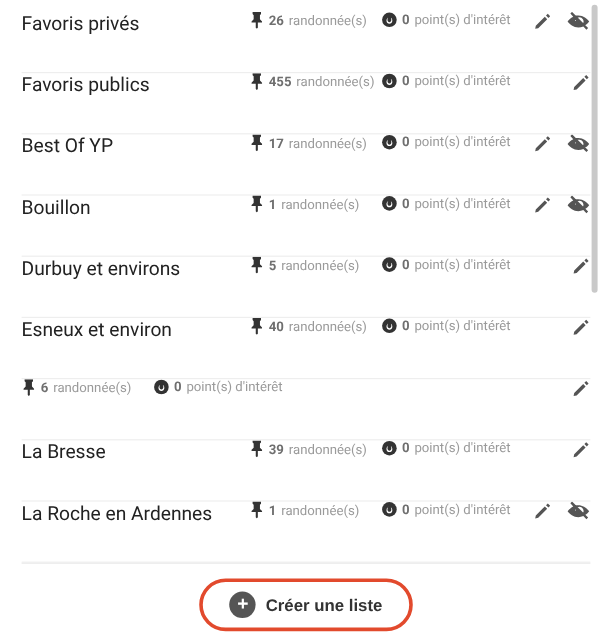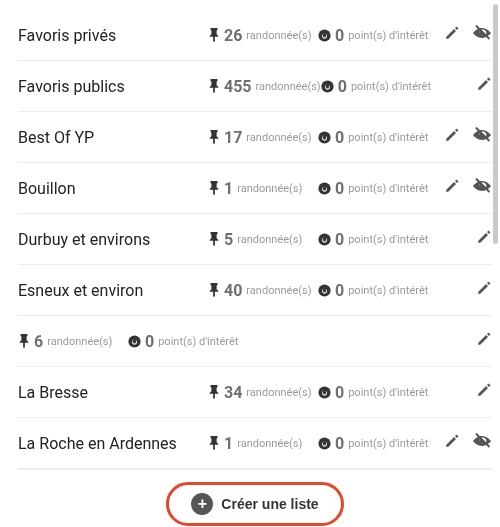--- a/index.html
+++ b/index.html
@@ -18,21 +18,21 @@
     position: absolute;
     right: 2px;
     top: 4px;
     width: 5px;
     height: 240px;
     background: #c9c9c9;
     border-radius: 3px;
   }
   .row {
     display: flex;
-    align-items: center;
+    align-items: flex-start;
     height: 51px;
     border-bottom: 1px solid #eeeeee;
   }
   .row-name {
     flex: 0 0 190px;
     font-size: 16px;
     color: #222;
     white-space: nowrap;
     overflow: hidden;
   }
@@ -42,21 +42,21 @@
     gap: 4px;
     font-size: 11px;
     color: #9a9a9a;
     white-space: nowrap;
   }
   .stat-hikes { flex: 0 0 110px; }
   .stat-poi { flex: 0 0 120px; }
   .stat .count {
     color: #6f6f6f;
     font-weight: 700;
-    font-size: 16px;
+    font-size: 11px;
   }
   .stat .icon { color: #333; }
   .actions {
     display: flex;
     align-items: center;
     gap: 12px;
     margin-left: auto;
     color: #555;
   }
   .icon svg { display: block; }
@@ -296,21 +296,21 @@
         </div>
       </div>
       <div class="row">
         <div class="row-name">La Bresse</div>
         <div class="stat stat-hikes">
           <span class="icon">
             <svg width="12" height="14" viewBox="0 0 12 16">
               <path fill="#333" d="M2 0h8v2l-1 1v4l2 2v1H7v5l-1 1-1-1v-5H1V9l2-2V3L2 2z"></path>
             </svg>
           </span>
-          <span class="count">34</span>
+          <span class="count">39</span>
           <span>randonnée(s)</span>
         </div>
         <div class="stat stat-poi">
           <span class="icon">
             <svg width="13" height="13" viewBox="0 0 16 16">
               <circle cx="8" cy="8" r="7.5" fill="#333"></circle>
               <path fill="#fff" d="M8 3c0 2-2 2.5-2 5 0 1.5 1 2.5 2 2.5s2-1 2-2.5c0-1-.5-1.5-.5-2 .8.3 1.5 1.2 1.5 3 0 2-1.5 3-3 3s-3-1-3-3c0-3 3-3.5 3-6z"></path>
             </svg>
           </span>
           <span class="count">0</span>

